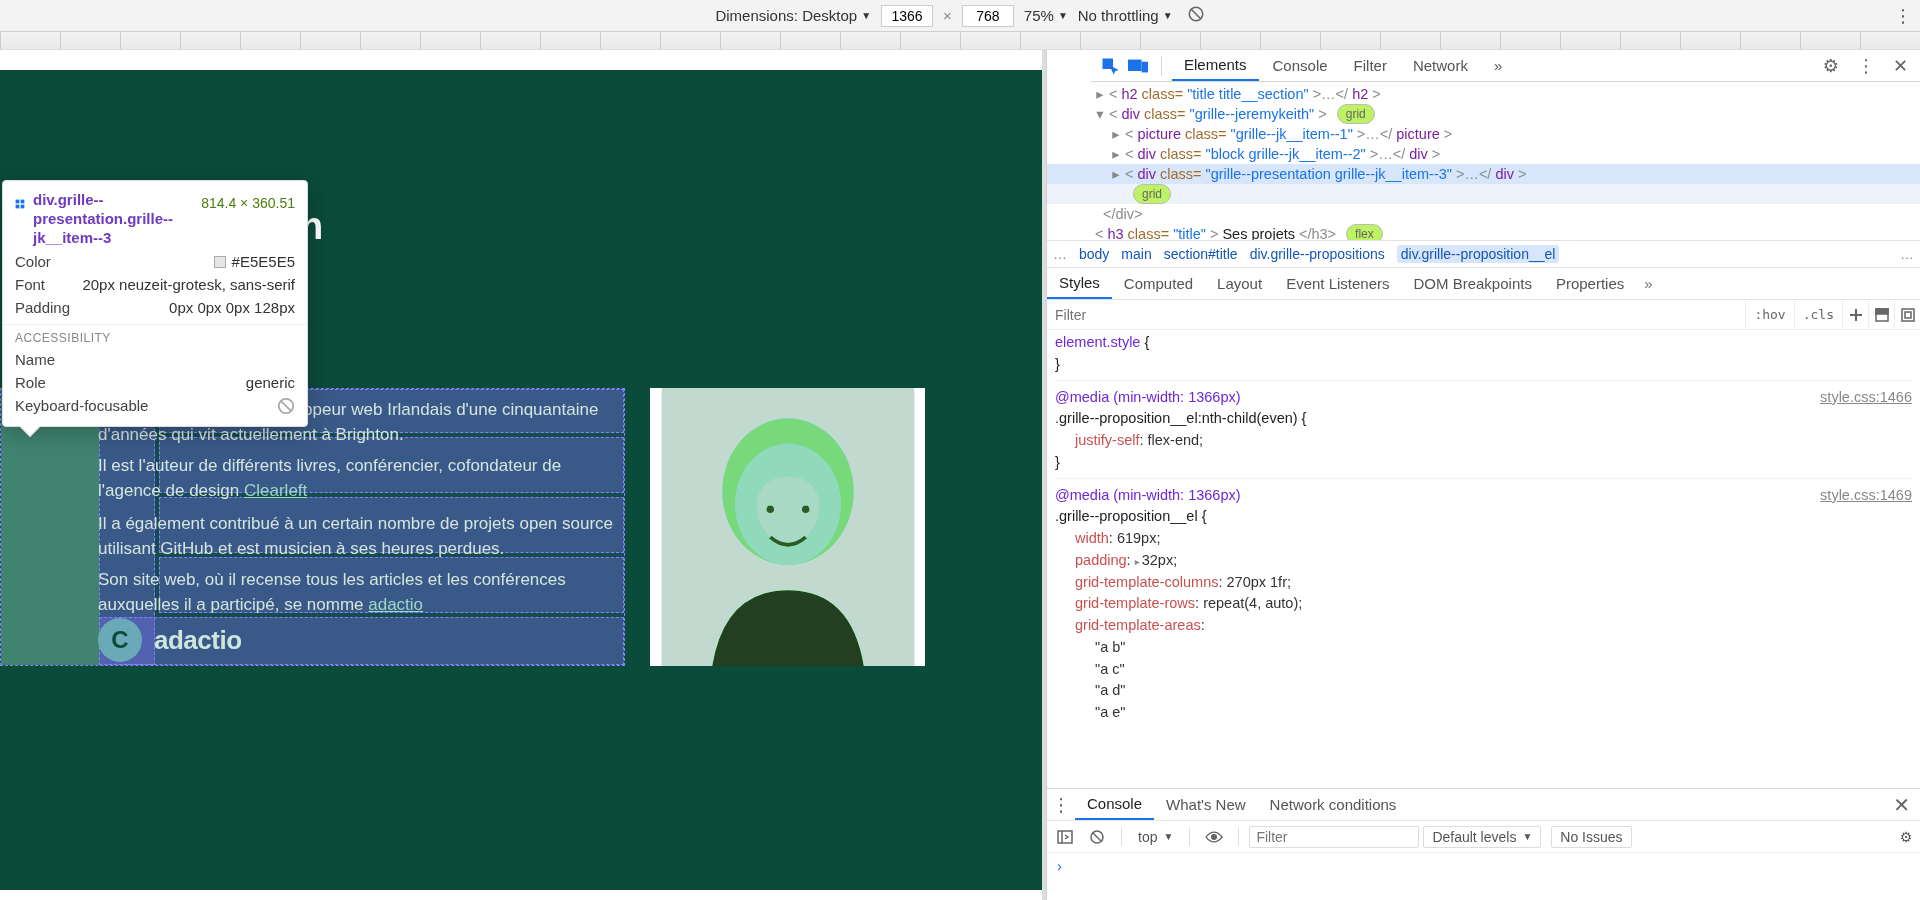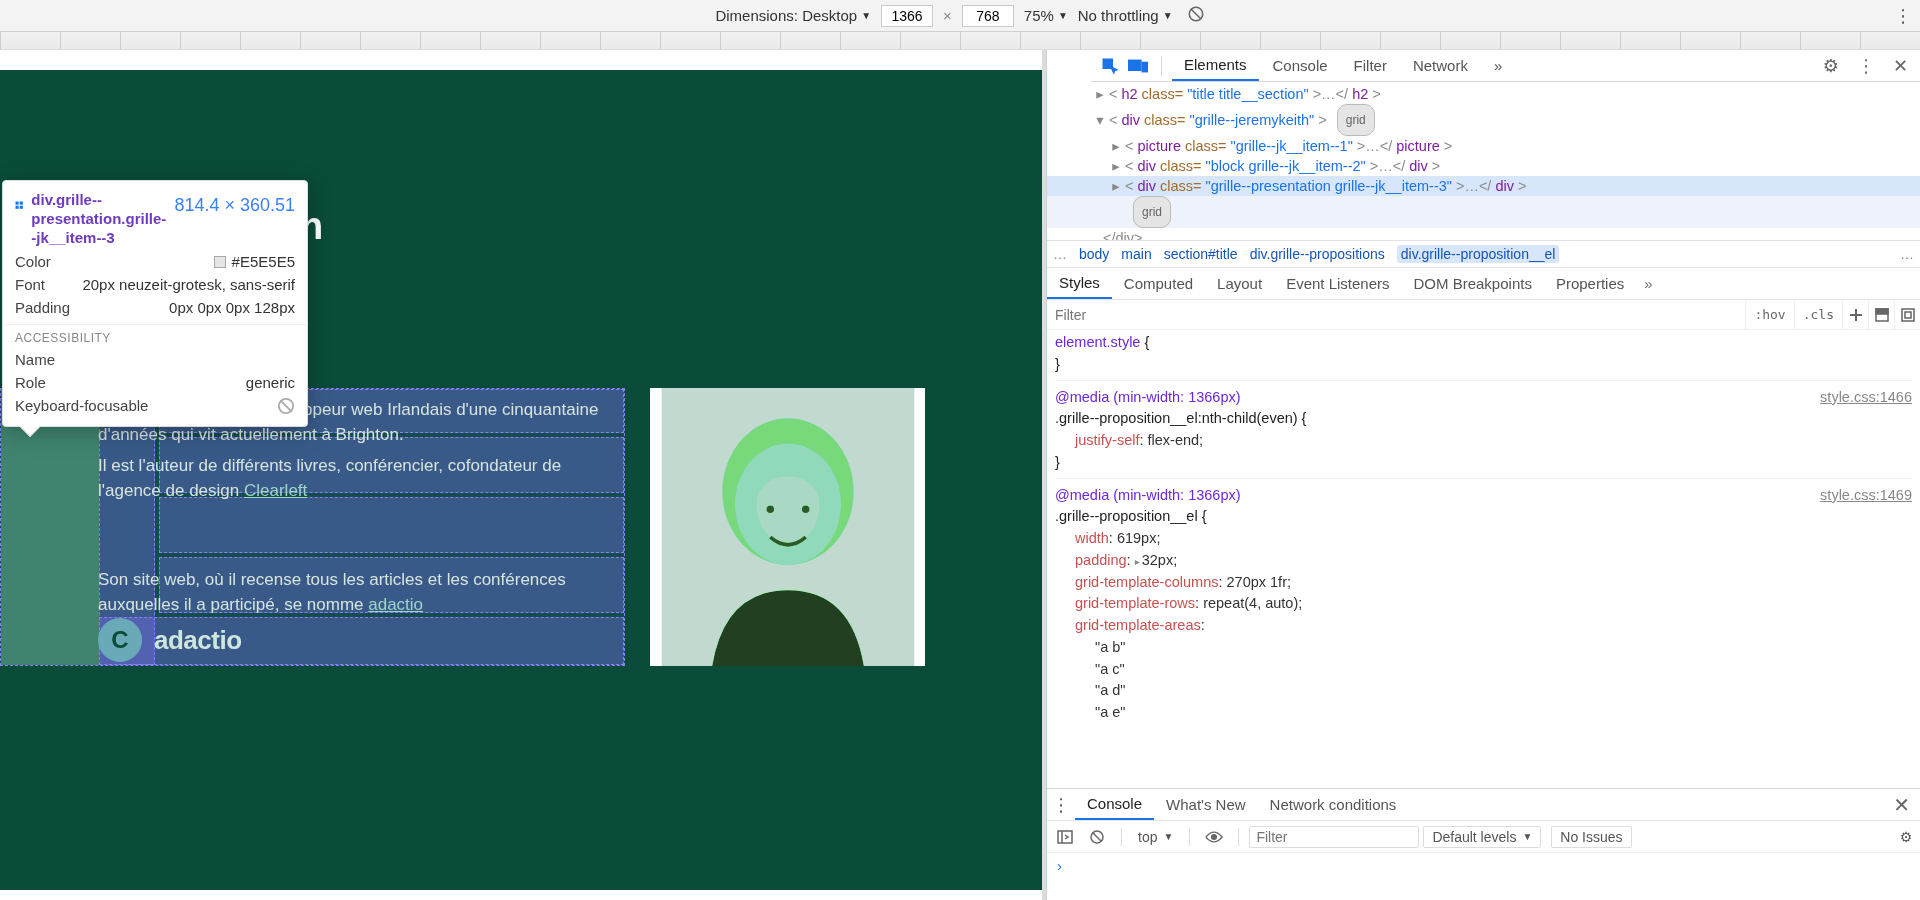--- a/index.html
+++ b/index.html
@@ -46,21 +46,21 @@
 .adactio-badge .txt { color: #cfe6df; font-size: 26px; font-weight: 700; letter-spacing: -0.5px; }
 
 .portrait { position: absolute; left: 650px; top: 338px; width: 275px; height: 278px; background: #fff; overflow: hidden; display:flex; align-items:flex-end; justify-content:center;}
 .portrait svg { width: 260px; height: 278px; filter: sepia(1) hue-rotate(70deg) saturate(2.2) brightness(.85); }
 
 
 .inspect-tip { position: absolute; left: 2px; top: 130px; width: 306px; background: #fff; border-radius: 4px; border: 1px solid #dcdcdc; box-shadow: 0 6px 24px rgba(0,0,0,.25); padding: 10px 12px 8px; font-size: 15px; color: #333; z-index: 50; }
 .inspect-tip .hdr { display: flex; gap: 8px; }
 .inspect-tip .hdr .gi { width: 18px; height: 18px; margin-top: 4px; }
 .inspect-tip .hdr .sel { color: #6e3bbf; font-weight: 600; line-height: 1.25; }
-.inspect-tip .hdr .dim { margin-left: auto; color: #3b82f6; white-space: nowrap; font-size: 18px; padding-top: 4px; }
+.inspect-tip .hdr .dim { margin-left: auto; color: #4d7c0f; white-space: nowrap; font-size: 14px; padding-top: 4px; }
 .inspect-tip .row { display: flex; justify-content: space-between; margin-top: 6px; font-size: 15px; }
 .inspect-tip .row .k { color: #444; }
 .inspect-tip .row .v { color: #333; }
 .inspect-tip .swatch { width: 12px; height: 12px; border: 1px solid #aaa; display: inline-block; margin-right: 6px; background: #e5e5e5; vertical-align: -1px; }
 .inspect-tip .divider { border-top: 1px solid #eee; margin: 8px -12px 6px; }
 .inspect-tip .sect { font-size: 12px; letter-spacing: .5px; color: #888; margin-top: 4px; }
 .inspect-tip .row.noicon .v svg { width: 18px; height: 18px; }
 .inspect-tip .tail { position: absolute; left: 20px; bottom: -8px; width: 14px; height: 14px; background: #fff; border-right: 1px solid #dcdcdc; border-bottom: 1px solid #dcdcdc; transform: rotate(45deg); }
 
 
@@ -80,21 +80,21 @@
 
 .dom-pane { flex: 0 0 158px; overflow: auto; font-family: Menlo, Consolas, monospace; font-size: 14.5px; line-height: 20px; padding: 2px 0; color: #222; background:#fff;}
 .dom-line { white-space: nowrap; padding: 0 6px 0 12px; display:flex; align-items:center; gap:4px;}
 .dom-line.sel { background: #d7e6fb; }
 .dom-line.hl { background: #eef3fb; }
 .arrow { display:inline-block; width:10px; text-align:center; color:#888; }
 .tag-ang { color: #8c8c8c; }
 .tag-name { color: #7b1fa2; }
 .tag-attr { color: #a06c2e; }
 .tag-val { color: #1a73e8; }
-.badge { display:inline-block; border:1px solid #bbb; border-radius:10px; padding:7px 8px; font-size:12px; color:#666; background:#e5e5e5; margin-left:6px; line-height:16px;}
+.badge { display:inline-block; border:1px solid #bbb; border-radius:10px; padding:1px 8px; font-size:12px; color:#666; background:#bef264; margin-left:6px; line-height:16px;}
 
 
 .crumbs { height: 28px; border-top: 1px solid #e2e2e2; border-bottom: 1px solid #e2e2e2; display: flex; align-items: center; font-family: Menlo, Consolas, monospace; font-size: 14px; padding: 0 6px; gap: 12px; color: #1556b5; overflow:hidden;}
 .crumbs .dots { color: #888; }
 .crumbs .c { white-space: nowrap; cursor: pointer; }
 .crumbs .c.sel { background: #d7e6fb; border-radius: 3px; padding: 1px 4px; }
 .crumbs .more { margin-left: auto; color: #888; }
 
 
 .styles-tabs { height: 32px; border-bottom: 1px solid #e2e2e2; display: flex; align-items: center; font-size: 15px; color: #555; }
@@ -183,20 +183,21 @@
             <div class="cell-overlay" style="left:60px;top:0;right:0;height:44px;"></div>
             <div class="cell-overlay" style="left:60px;top:48px;right:0;height:56px;"></div>
             <div class="cell-overlay" style="left:60px;top:108px;right:0;height:56px;"></div>
             <div class="cell-overlay" style="left:60px;top:168px;right:0;height:56px;"></div>
             <div class="cell-overlay" style="left:0;top:228px;right:0;height:48px;"></div>
           </div>
         </div>
 
         <div class="para" style="left:98px; top:348px; width:525px;">Jeremy Keith est un développeur web Irlandais d'une cinquantaine d'années qui vit actuellement à Brighton.</div>
         <div class="para" style="left:98px; top:404px; width:525px;"><span>Il est l'auteur de différents livres, conférencier, cofondateur de l'agence de design </span><a href="#">Clearleft</a></div>
+        <div class="para" style="left:98px; top:462px; width:525px;">Il a également contribué à un certain nombre de projets open source utilisant GitHub et est musicien à ses heures perdues.</div>
         <div class="para" style="left:98px; top:518px; width:525px;"><span>Son site web, où il recense tous les articles et les conférences auxquelles il a participé, se nomme </span><a href="#">adactio</a></div>
 
         <div class="adactio-badge">
           <div class="circle">C</div>
           <div class="txt">adactio</div>
         </div>
 
         <div class="portrait">
           <svg viewBox="0 0 200 220">
               <rect width="200" height="220" fill="#fff"></rect>

